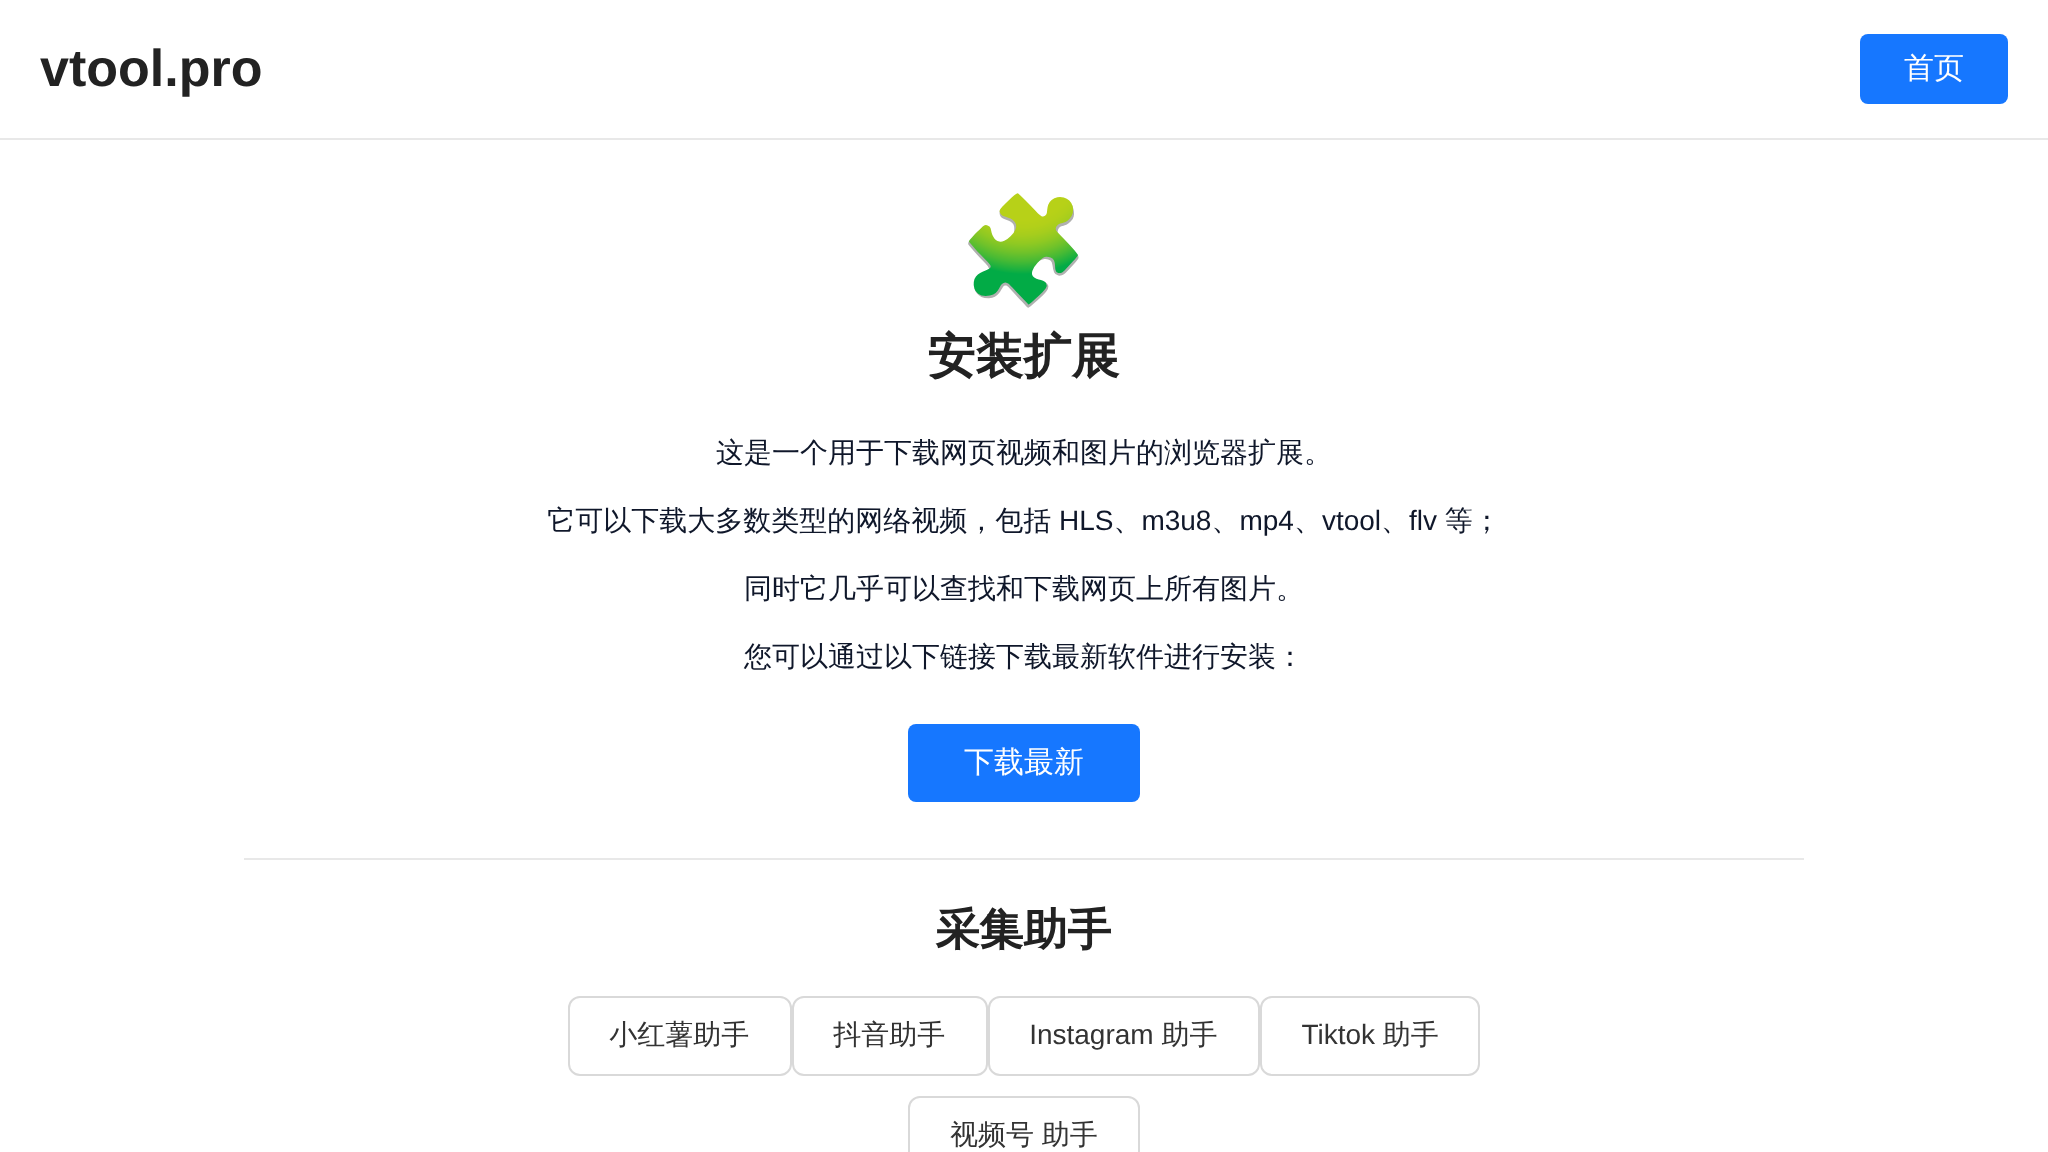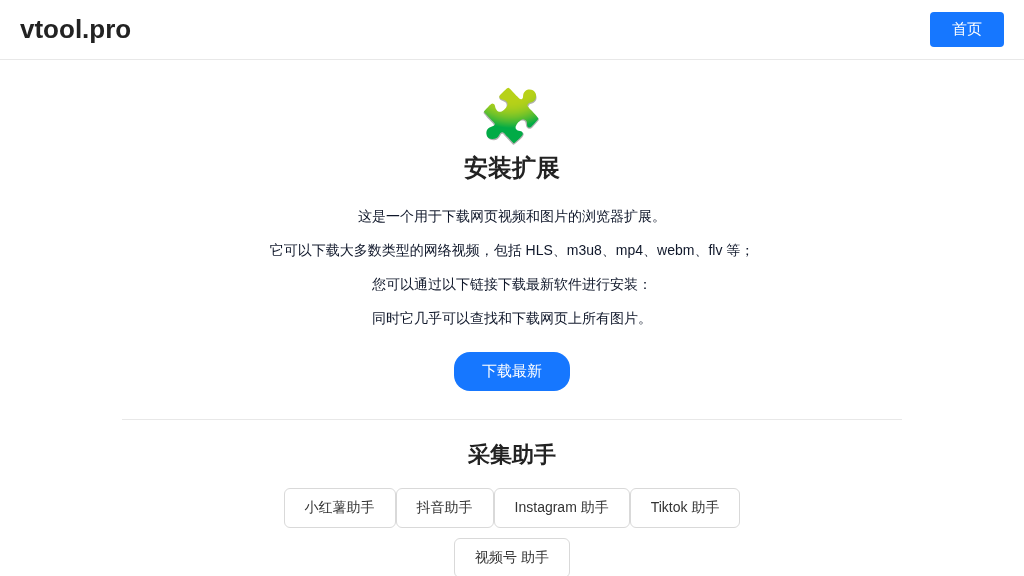--- a/index.html
+++ b/index.html
@@ -13,21 +13,21 @@
       color: #333;
       width: 1024px;
       height: 576px;
       overflow: hidden;
     }
     header {
       display: flex;
       align-items: center;
       justify-content: space-between;
       padding: 0 20px;
-      height: 60px;
+      height: 70px;
       border-bottom: 1px solid #e8e8e8;
     }
     .logo {
       font-size: 26px;
       font-weight: 600;
       color: #222;
     }
     .nav-btn {
       background: #1677ff;
       color: #fff;
@@ -59,21 +59,21 @@
       text-align: center;
       font-size: 14px;
       color: #0f172a;
       line-height: 2;
       margin-bottom: 6px;
     }
     .download-btn {
       background: #1677ff;
       color: #fff;
       border: none;
-      border-radius: 16px;
+      border-radius: 4px;
       padding: 10px 28px;
       font-size: 15px;
       cursor: pointer;
       margin-top: 14px;
       margin-bottom: 28px;
     }
     .divider {
       width: 780px;
       border: none;
       border-top: 1px solid #e8e8e8;
@@ -110,23 +110,23 @@
 
 <header>
   <span class="logo">vtool.pro</span>
   <button class="nav-btn">首页</button>
 </header>
 
 <div class="main-content">
   <div class="puzzle-icon">🧩</div>
   <h2 class="section-title">安装扩展</h2>
   <p class="description">这是一个用于下载网页视频和图片的浏览器扩展。</p>
-  <p class="description">它可以下载大多数类型的网络视频，包括 HLS、m3u8、mp4、webm、flv 等；</p>
+  <p class="description">它可以下载大多数类型的网络视频，包括 HLS、m3u8、mp4、vtool、flv 等；</p>
+  <p class="description">同时它几乎可以查找和下载网页上所有图片。</p>
   <p class="description">您可以通过以下链接下载最新软件进行安装：</p>
-  <p class="description">同时它几乎可以查找和下载网页上所有图片。</p>
   <button class="download-btn">下载最新</button>
 
   <hr class="divider">
 
   <h2 class="collector-title">采集助手</h2>
 
   <div class="tools-row">
     <button class="tool-btn">小红薯助手</button>
     <button class="tool-btn">抖音助手</button>
     <button class="tool-btn">Instagram 助手</button>

